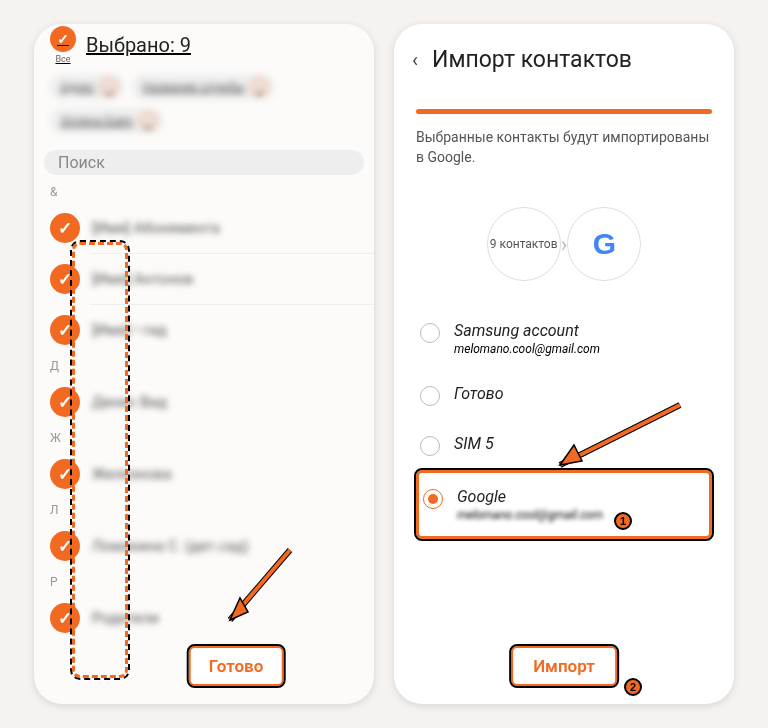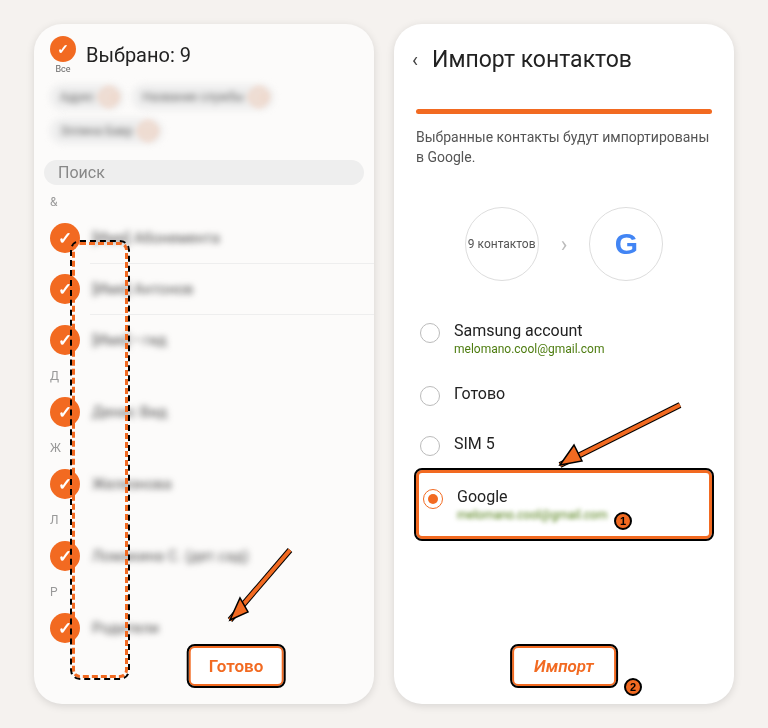--- a/index.html
+++ b/index.html
@@ -17,21 +17,22 @@
   background: #fafafa;
   border-radius: 28px;
   box-shadow: 0 2px 8px rgba(0,0,0,.12);
   overflow: hidden;
   top: 24px;
 }
 .phone-left { left: 34px; background:#fcfbfa; }
 .phone-right { left: 394px; background:#fff; }
 
 .header-left {
-  padding: 12px 16px 4px;
+  padding: 2px 16px 4px;
+  text-decoration: underline;
 }
 .sel-row { display:flex; align-items:center; gap:10px; }
 .all-badge {
   width:26px;height:26px;border-radius:50%;background:#f26a21;
   display:flex;align-items:center;justify-content:center;
 }
 .all-badge::after{content:"✓";color:#fff;font-size:14px;font-weight:700;}
 .all-label{font-size:9px;color:#666;text-align:center;margin-top:2px;}
 .sel-text{font-size:20px;color:#222;}
 .chips{display:flex;flex-wrap:wrap;gap:8px;margin:10px 0 6px;}
@@ -55,40 +56,40 @@
 }
 
 .hdr-right{display:flex;align-items:center;gap:14px;padding:22px 18px 6px;}
 .back-ic{font-size:20px;color:#444;}
 .hdr-title{font-size:23px;color:#222;}
 .step-wrap{padding:18px 22px 10px;}
 .step-txt{font-size:24px;color:#222;}
 .prog{height:5px;background:#f26a21;border-radius:3px;margin-top:12px;}
 .step-info{padding:4px 22px 18px;font-size:14px;color:#555;line-height:1.4;}
 
-.flow-row{display:flex;align-items:center;justify-content:center;gap:22px;padding:22px 0 26px;}
+.flow-row{display:flex;align-items:center;justify-content:center;gap:0;padding:22px 0 26px;}
 .flow-circ{width:74px;height:74px;border-radius:50%;border:1.5px solid #ddd;display:flex;align-items:center;justify-content:center;flex-direction:column;font-size:12px;color:#555;text-align:center;line-height:1.2;}
 .flow-arrow{font-size:22px;color:#bbb;}
 .google-g{font:700 30px sans-serif;position:relative;}
 .g1{color:#4285F4}
 
-.acct-list{padding:0 22px;}
+.acct-list{padding:0 22px;font-style:italic;}
 .acct-row{display:flex;align-items:flex-start;gap:14px;padding:14px 4px;}
 .radio{width:20px;height:20px;border-radius:50%;border:1.6px solid #bbb;flex-shrink:0;margin-top:2px;}
 .radio.sel{border-color:#f26a21;display:flex;align-items:center;justify-content:center;}
 .radio.sel::after{content:"";width:10px;height:10px;border-radius:50%;background:#f26a21;}
 .acct-label{font-size:16px;color:#222;}
-.acct-sub{font-size:12px;color:#4d7c0f;margin-top:2px;text-align:right;}
+.acct-sub{font-size:12px;color:#000000;margin-top:2px;text-align:right;}
 
 .acct-hl{border:3px solid #f26a21;border-radius:6px;outline:2px solid #000;outline-offset:0;}
 
 .imp-btn{
   position:absolute;left:50%;transform:translateX(-50%);bottom:18px;
   padding:8px 20px;color:#f26a21;font-size:17px;font-weight:600;background:#fff;
-  border:2.5px solid #f26a21;border-radius:6px;outline:2px solid #000;outline-offset:0;font-style:italic;
+  border:2.5px solid #f26a21;border-radius:6px;outline:2px solid #000;outline-offset:0;
 }
 .num-badge{
   width:18px;height:18px;border-radius:50%;background:#f26a21;border:2px solid #000;
   display:flex;align-items:center;justify-content:center;color:#000;font:700 11px sans-serif;
   position:absolute;
 }
 
 .anno-arrow{position:absolute;pointer-events:none;}
 .anno-arrow svg{overflow:visible;}
 .arrow-line{stroke:#f26a21;stroke-width:4;fill:none;}

